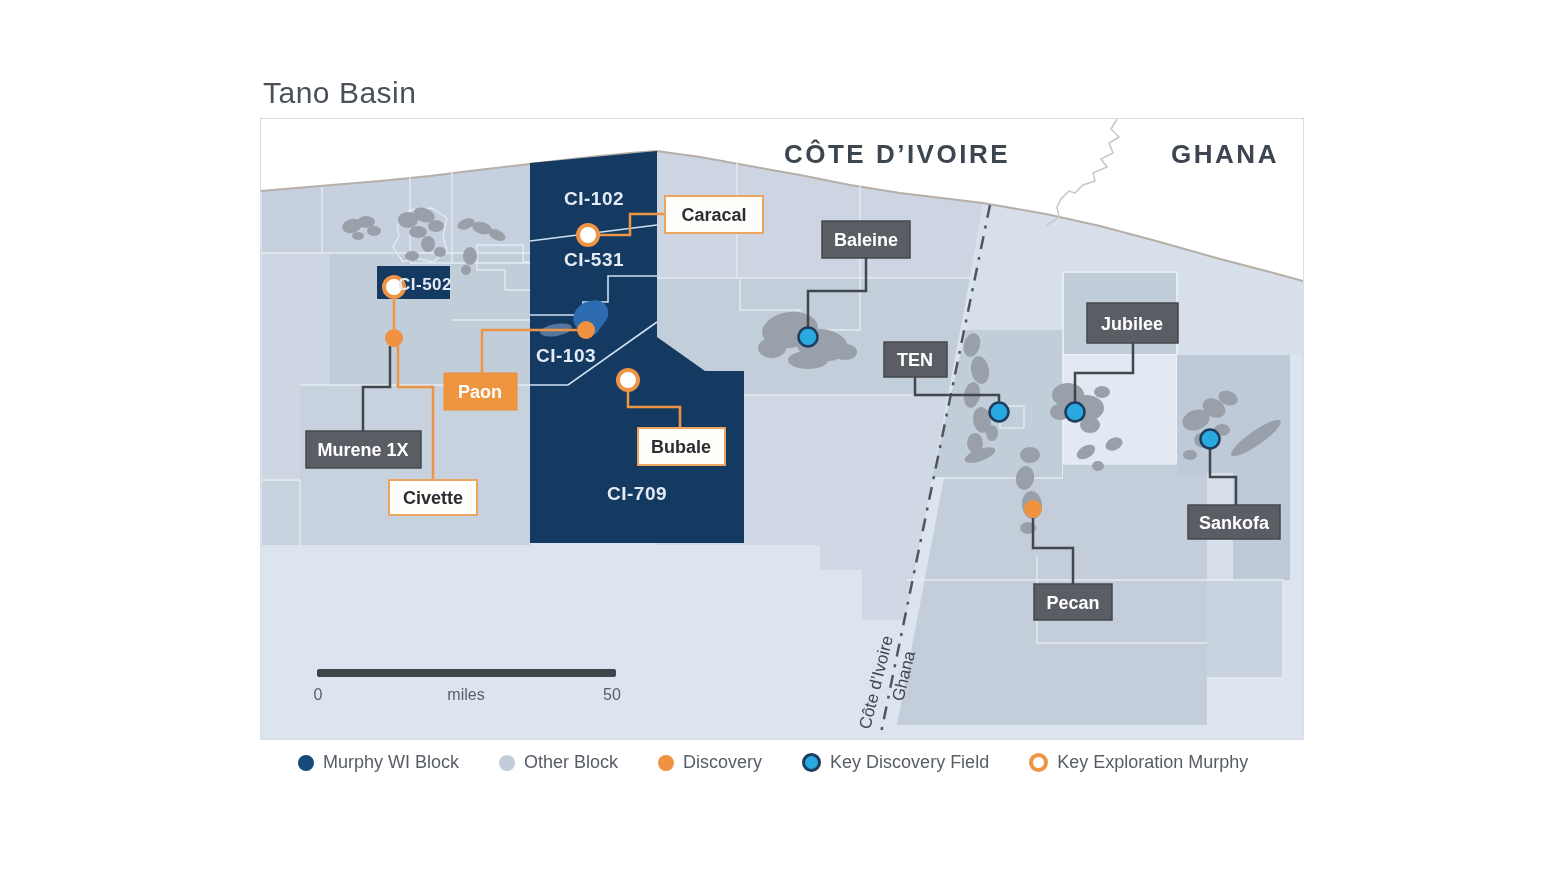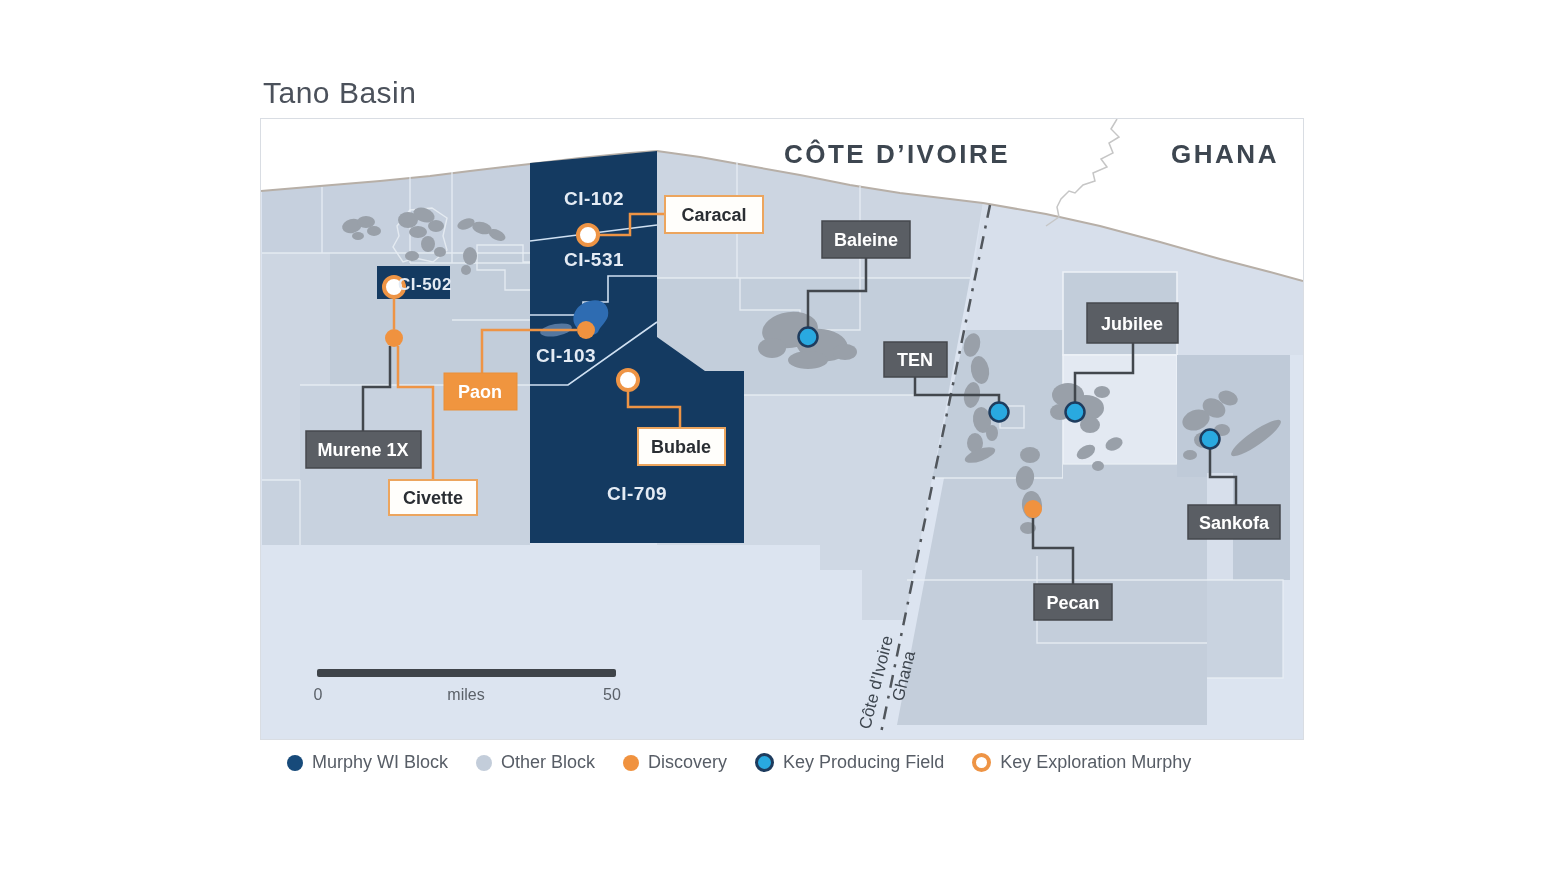--- a/index.html
+++ b/index.html
@@ -19,21 +19,21 @@
   .conn-d{stroke:#42474d;stroke-width:2.5;fill:none;}
   .box-lbl{font-size:18px;font-weight:bold;text-anchor:middle;}
   .lbl-dark-rect{fill:#5a5e64;stroke:#45484d;stroke-width:1.5;}
   .lbl-dark-text{fill:#ffffff;}
   .lbl-white-rect{fill:#fffefb;stroke:#eca55e;stroke-width:2;}
   .lbl-white-text{fill:#2a2e33;}
   .lbl-orange-rect{fill:#f0953f;stroke:#e98f38;}
   .lbl-orange-text{fill:#ffffff;}
   .rot-lbl{fill:#3e464f;font-size:17px;}
   .scale-txt{fill:#5b6169;font-size:16px;text-anchor:middle;}
-  #legend{position:absolute;left:287px;top:752px;display:flex;align-items:center;gap:28px;}
+  #legend{position:absolute;left:298px;top:752px;display:flex;align-items:center;gap:40px;}
   .legend-item{display:flex;align-items:center;gap:9px;}
   .legend-dot{width:16px;height:16px;border-radius:50%;flex:none;}
   .legend-label{font-size:18px;color:#575d66;white-space:nowrap;}
   .sw-murphy{background:#174a7a;}
   .sw-other{background:#c3cdda;}
   .sw-discovery{background:#f0923f;}
   .sw-producing{background:#29a9e0;border:3px solid #1e3c5e;width:13px;height:13px;}
   .sw-exploration{background:#ffffff;border:4px solid #ee9445;width:11px;height:11px;}
 </style>
 </head>
@@ -244,21 +244,21 @@
     <div class="legend-item">
       <span class="legend-dot sw-other"></span>
       <span class="legend-label">Other Block</span>
     </div>
     <div class="legend-item">
       <span class="legend-dot sw-discovery"></span>
       <span class="legend-label">Discovery</span>
     </div>
     <div class="legend-item">
       <span class="legend-dot sw-producing"></span>
-      <span class="legend-label">Key Producing Field</span>
+      <span class="legend-label">Key Discovery Field</span>
     </div>
     <div class="legend-item">
       <span class="legend-dot sw-exploration"></span>
       <span class="legend-label">Key Exploration Murphy</span>
     </div>
   </div>
 
 </div>
 
 </body></html>

